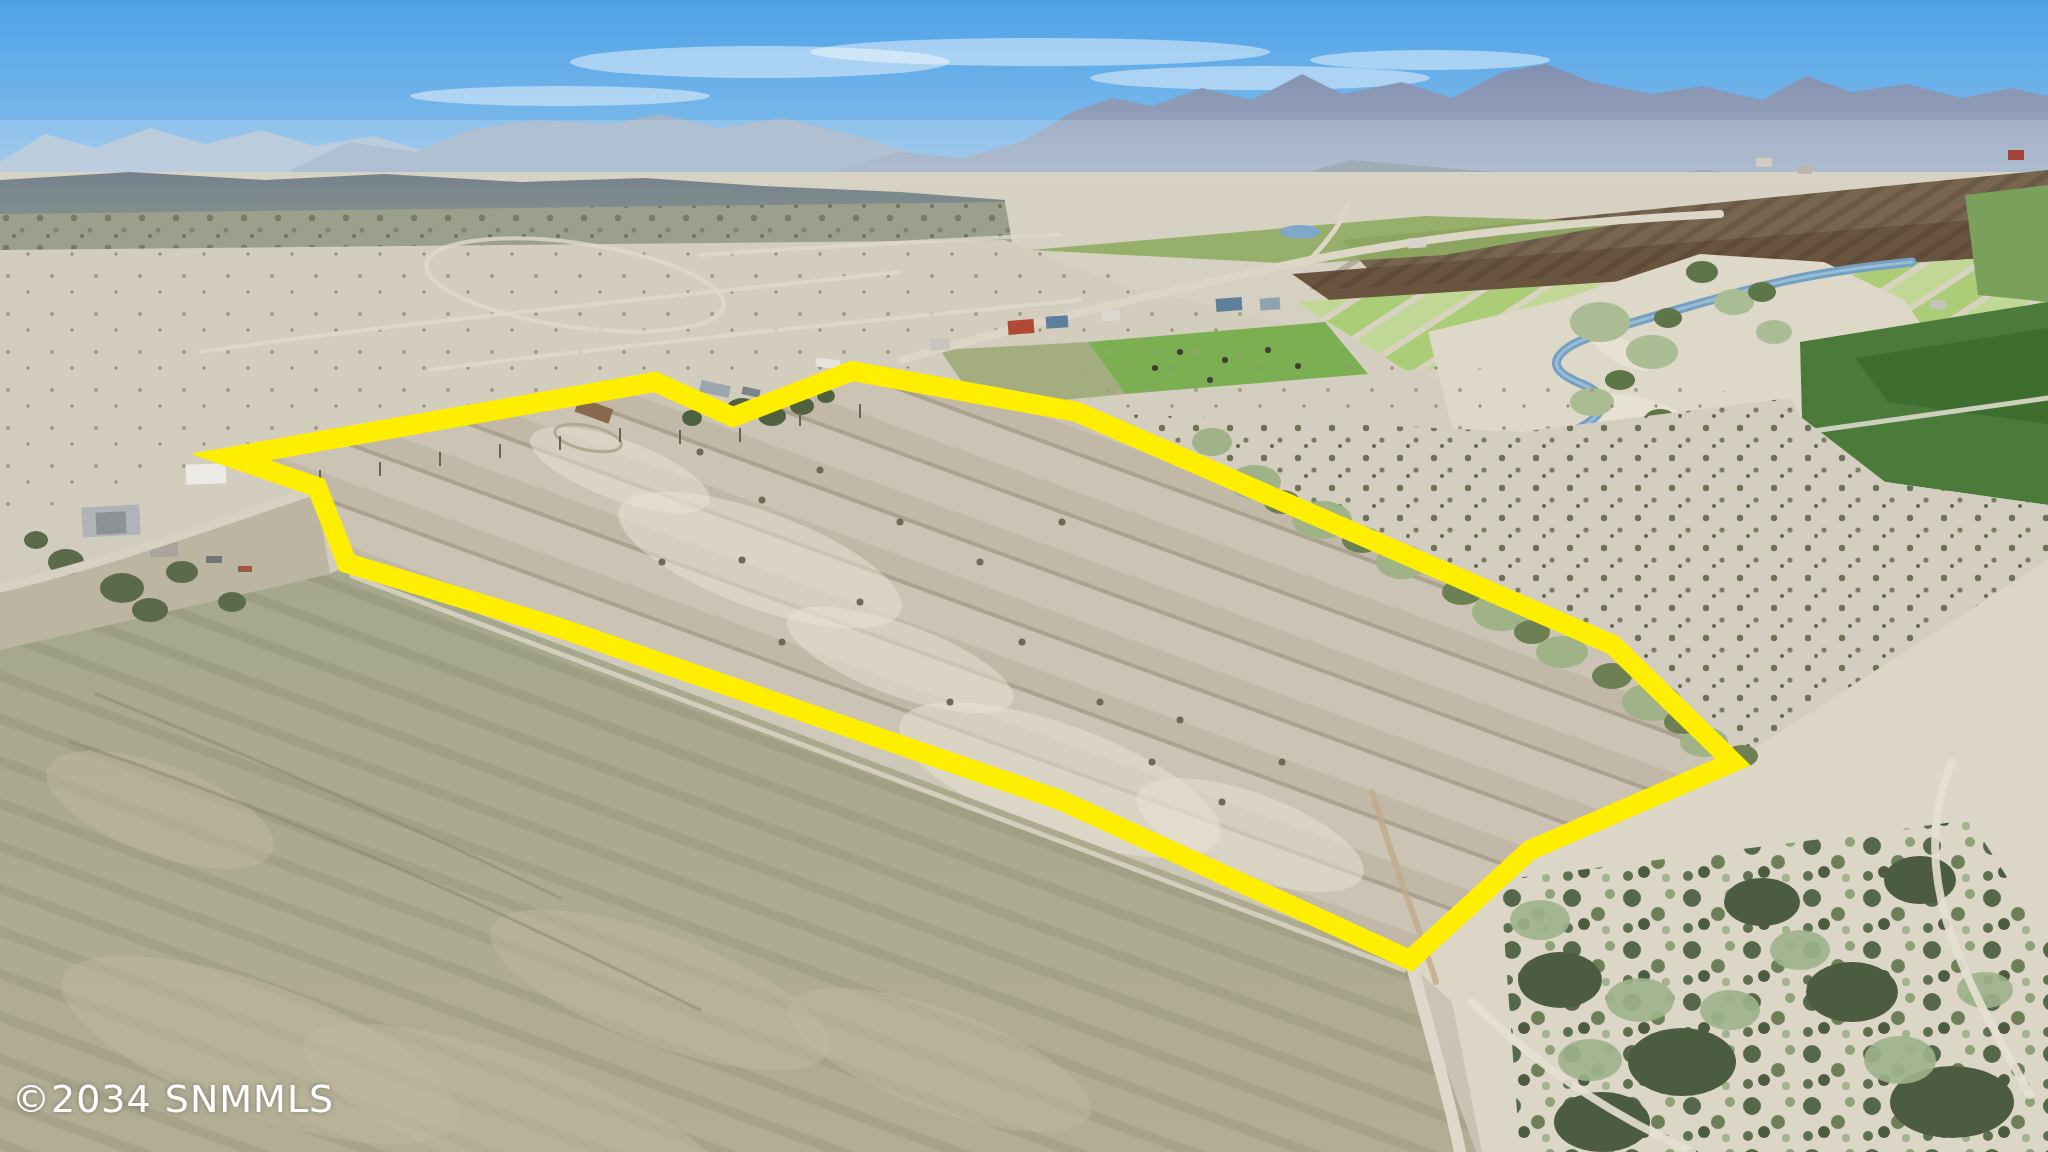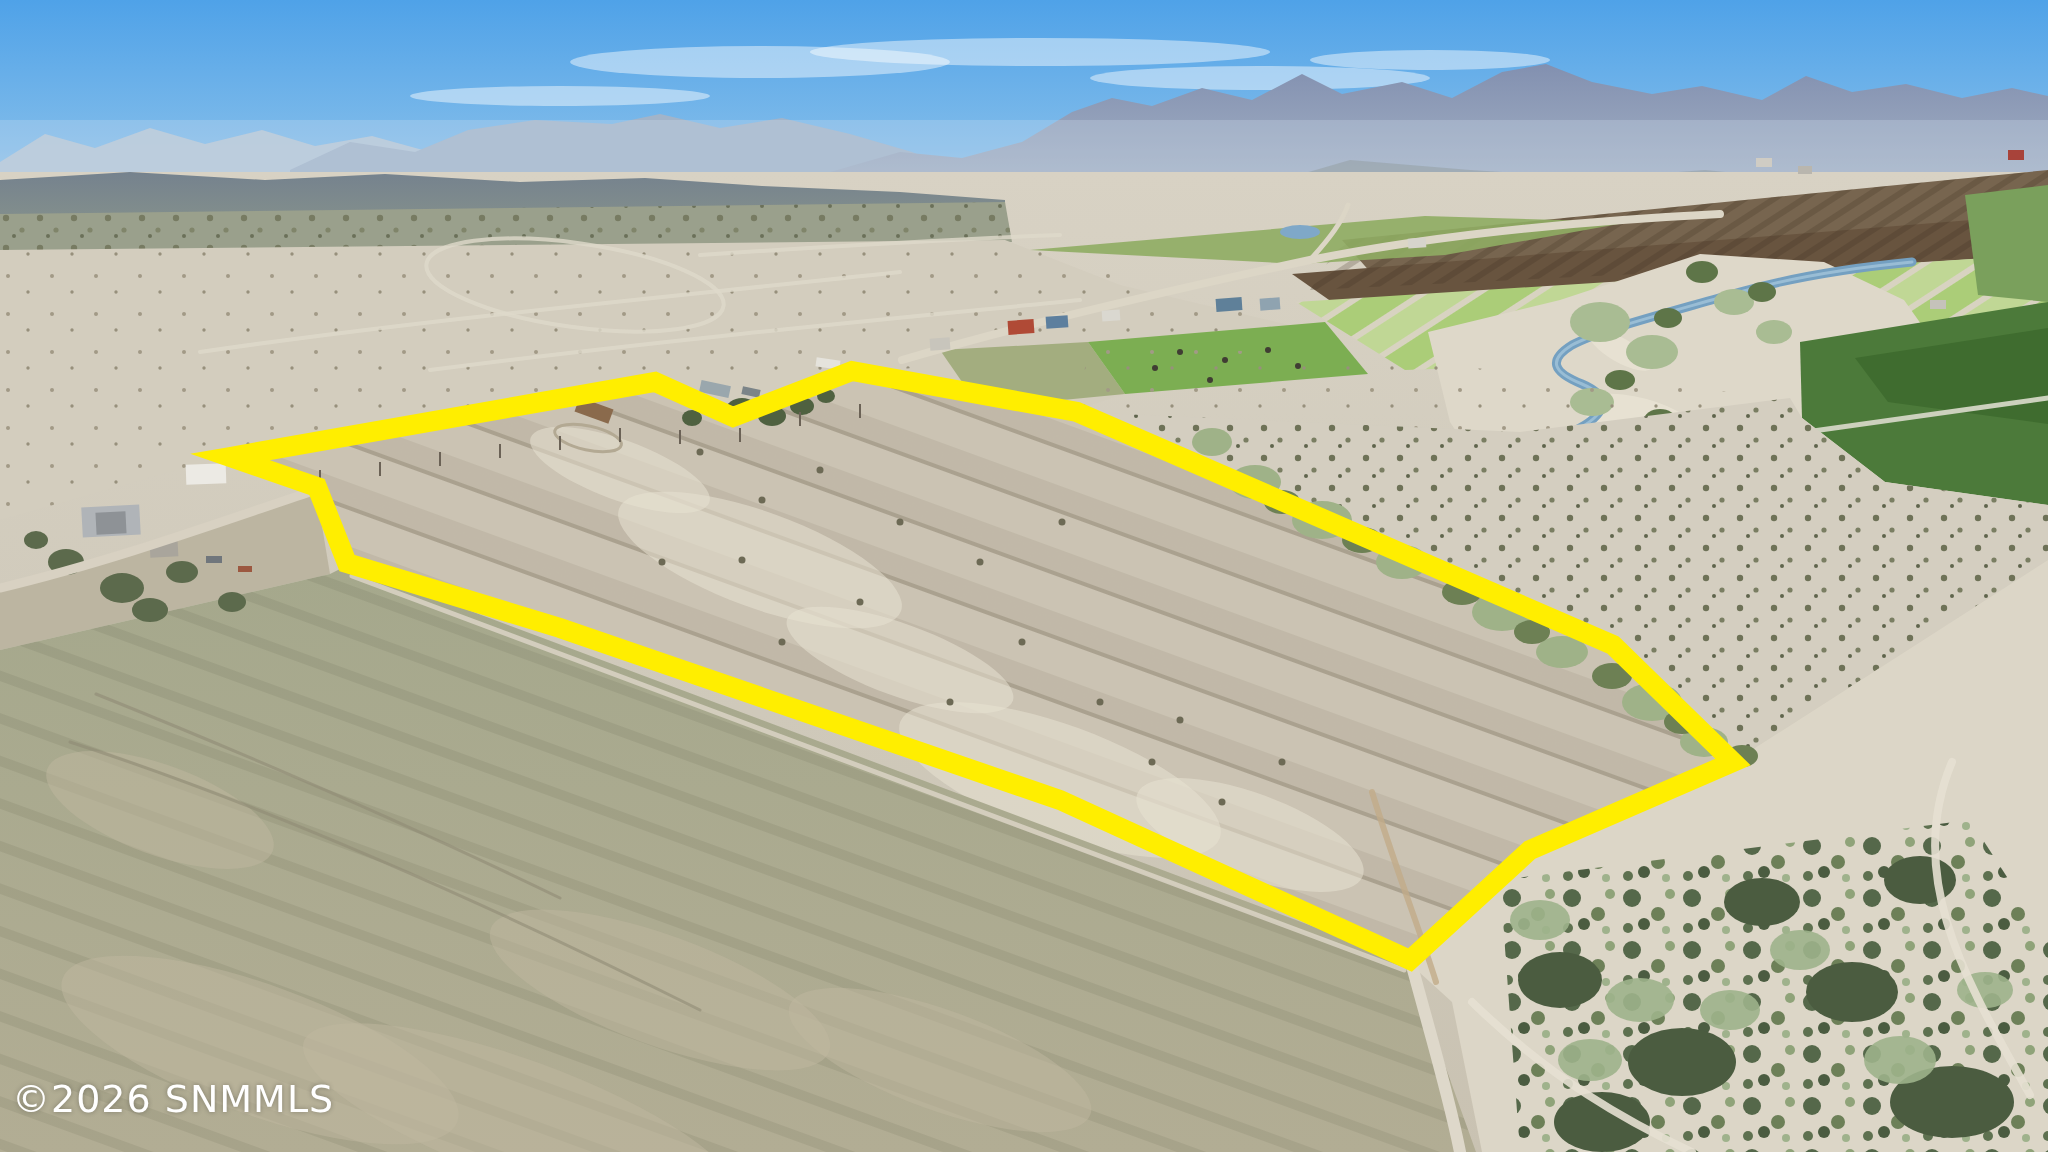--- a/index.html
+++ b/index.html
@@ -247,14 +247,14 @@
         <ellipse cx="1800" cy="950" rx="30" ry="20" fill="#9db28b" opacity="0.9"></ellipse>
         <ellipse cx="1900" cy="1060" rx="36" ry="24" fill="#9db28b" opacity="0.9"></ellipse>
         <ellipse cx="1730" cy="1010" rx="30" ry="20" fill="#9db28b" opacity="0.9"></ellipse>
         <ellipse cx="1590" cy="1060" rx="32" ry="21" fill="#9db28b" opacity="0.9"></ellipse>
         <ellipse cx="1985" cy="990" rx="28" ry="18" fill="#9db28b" opacity="0.9"></ellipse>
         <path d="M 1952,762 C 1902,880 1972,990 2030,1095 M 1472,1002 C 1552,1080 1628,1122 1692,1152" fill="none" stroke="#e6e0d1" stroke-width="8" stroke-linecap="round" stroke-linejoin="round" opacity="0.9"></path>
         <path d="M 1372,792 C 1396,870 1420,930 1436,982" fill="none" stroke="#c2ab88" stroke-width="6" stroke-linecap="round" stroke-linejoin="round" opacity="0.8"></path>
         <polygon points="230,457 655,382 733,417 852,371 1077,412 1613,645 1733,762 1530,850 1410,960 1060,800 560,628 347,563 317,487" fill="none" stroke="#ffee00" stroke-width="20" stroke-miterlimit="6"></polygon>
       </g>
   </svg>
-  <div class="watermark">©2026 SNMMLS</div>
+  <div class="watermark">©2034 SNMMLS</div>
 </div>
 
 </body></html>

